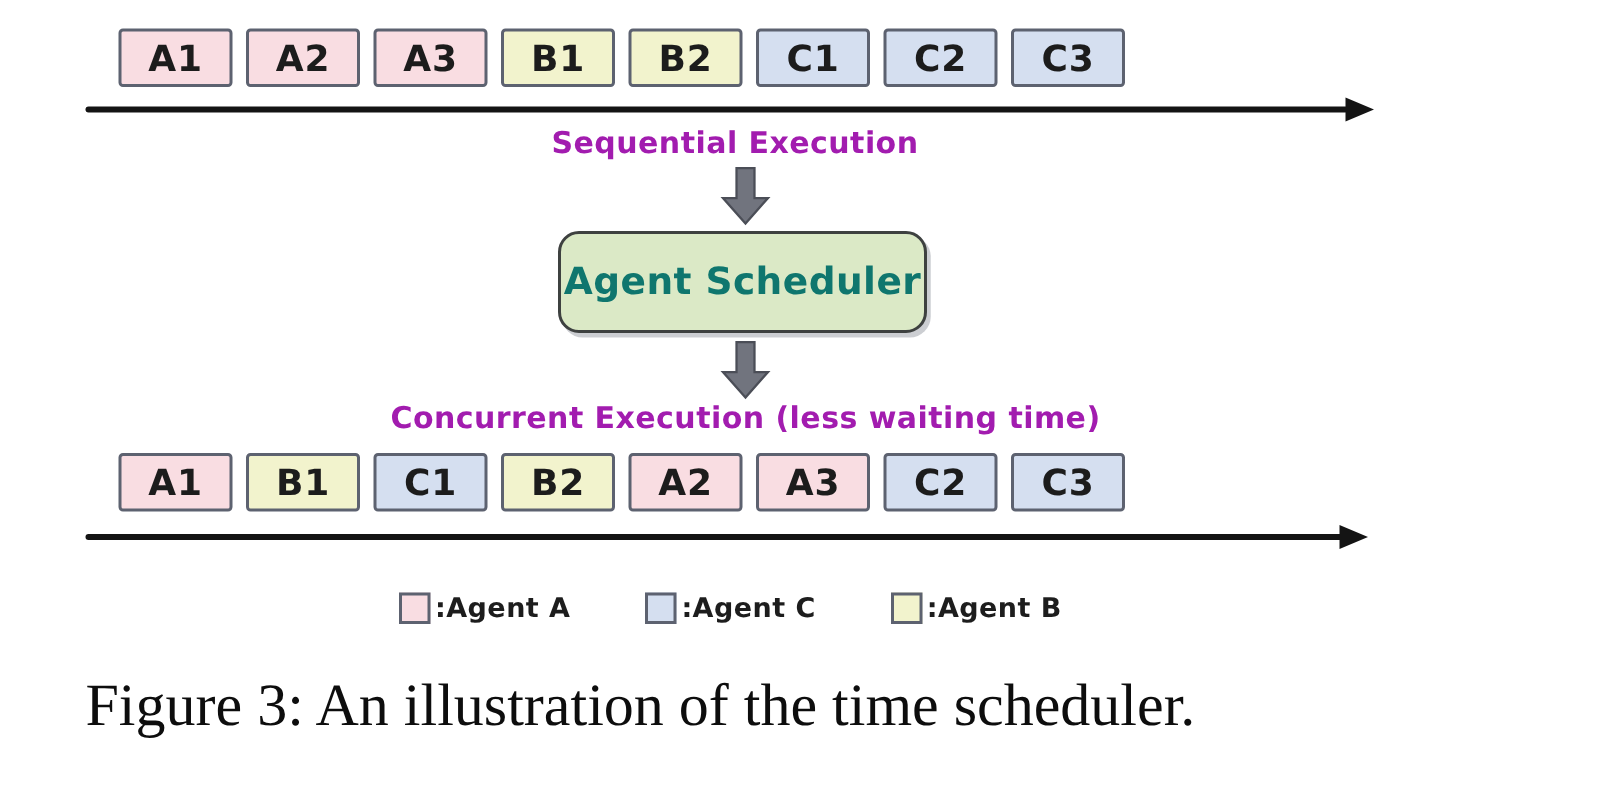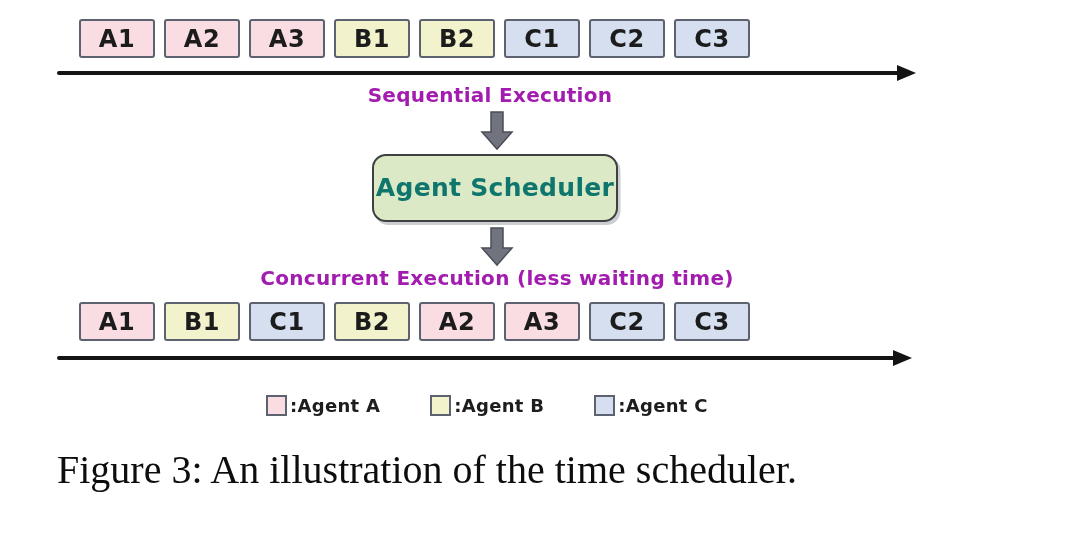--- a/index.html
+++ b/index.html
@@ -170,24 +170,24 @@
 
   <div class="timeline-line t2-line"></div>
   <div class="timeline-head t2-head"></div>
 
   <div class="legend" id="legend">
       <div class="legend-item">
         <div class="legend-swatch" style="background: rgb(249, 221, 226);"></div>
         <span class="legend-label">:Agent A</span>
       </div>
       <div class="legend-item">
+        <div class="legend-swatch" style="background: rgb(213, 223, 240);"></div>
+        <span class="legend-label">:Agent C</span>
+      </div>
+      <div class="legend-item">
         <div class="legend-swatch" style="background: rgb(242, 243, 205);"></div>
         <span class="legend-label">:Agent B</span>
-      </div>
-      <div class="legend-item">
-        <div class="legend-swatch" style="background: rgb(213, 223, 240);"></div>
-        <span class="legend-label">:Agent C</span>
       </div>
     </div>
 
   <div class="caption">Figure 3: An illustration of the time scheduler.</div>
 
 </div>
 
 </body></html>

